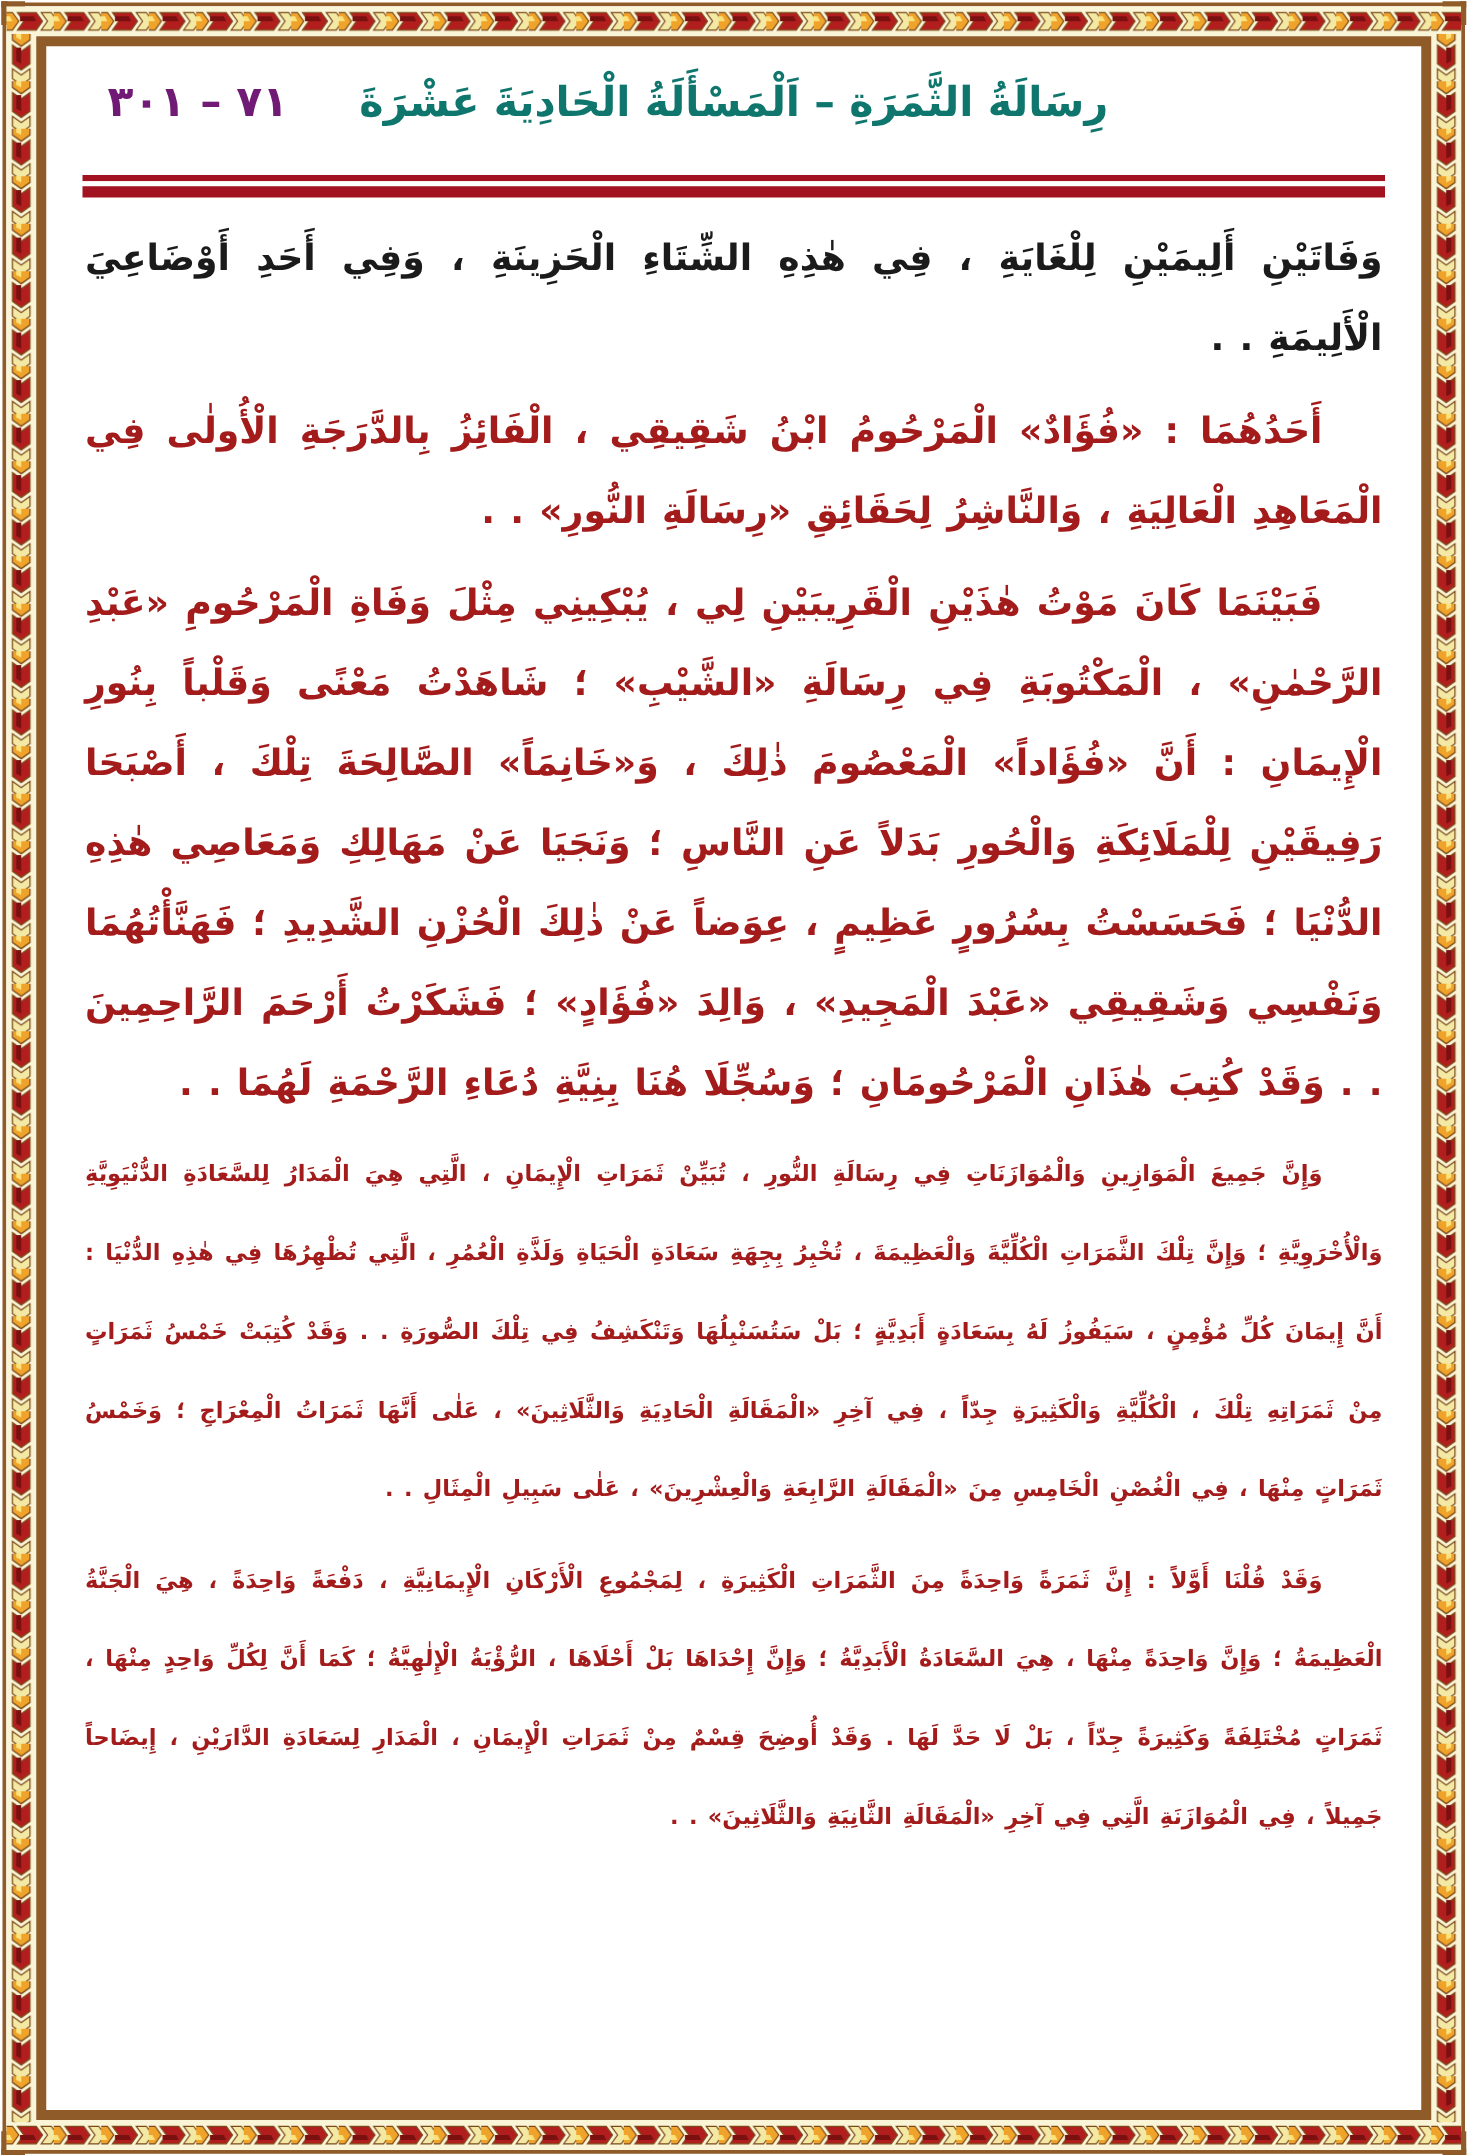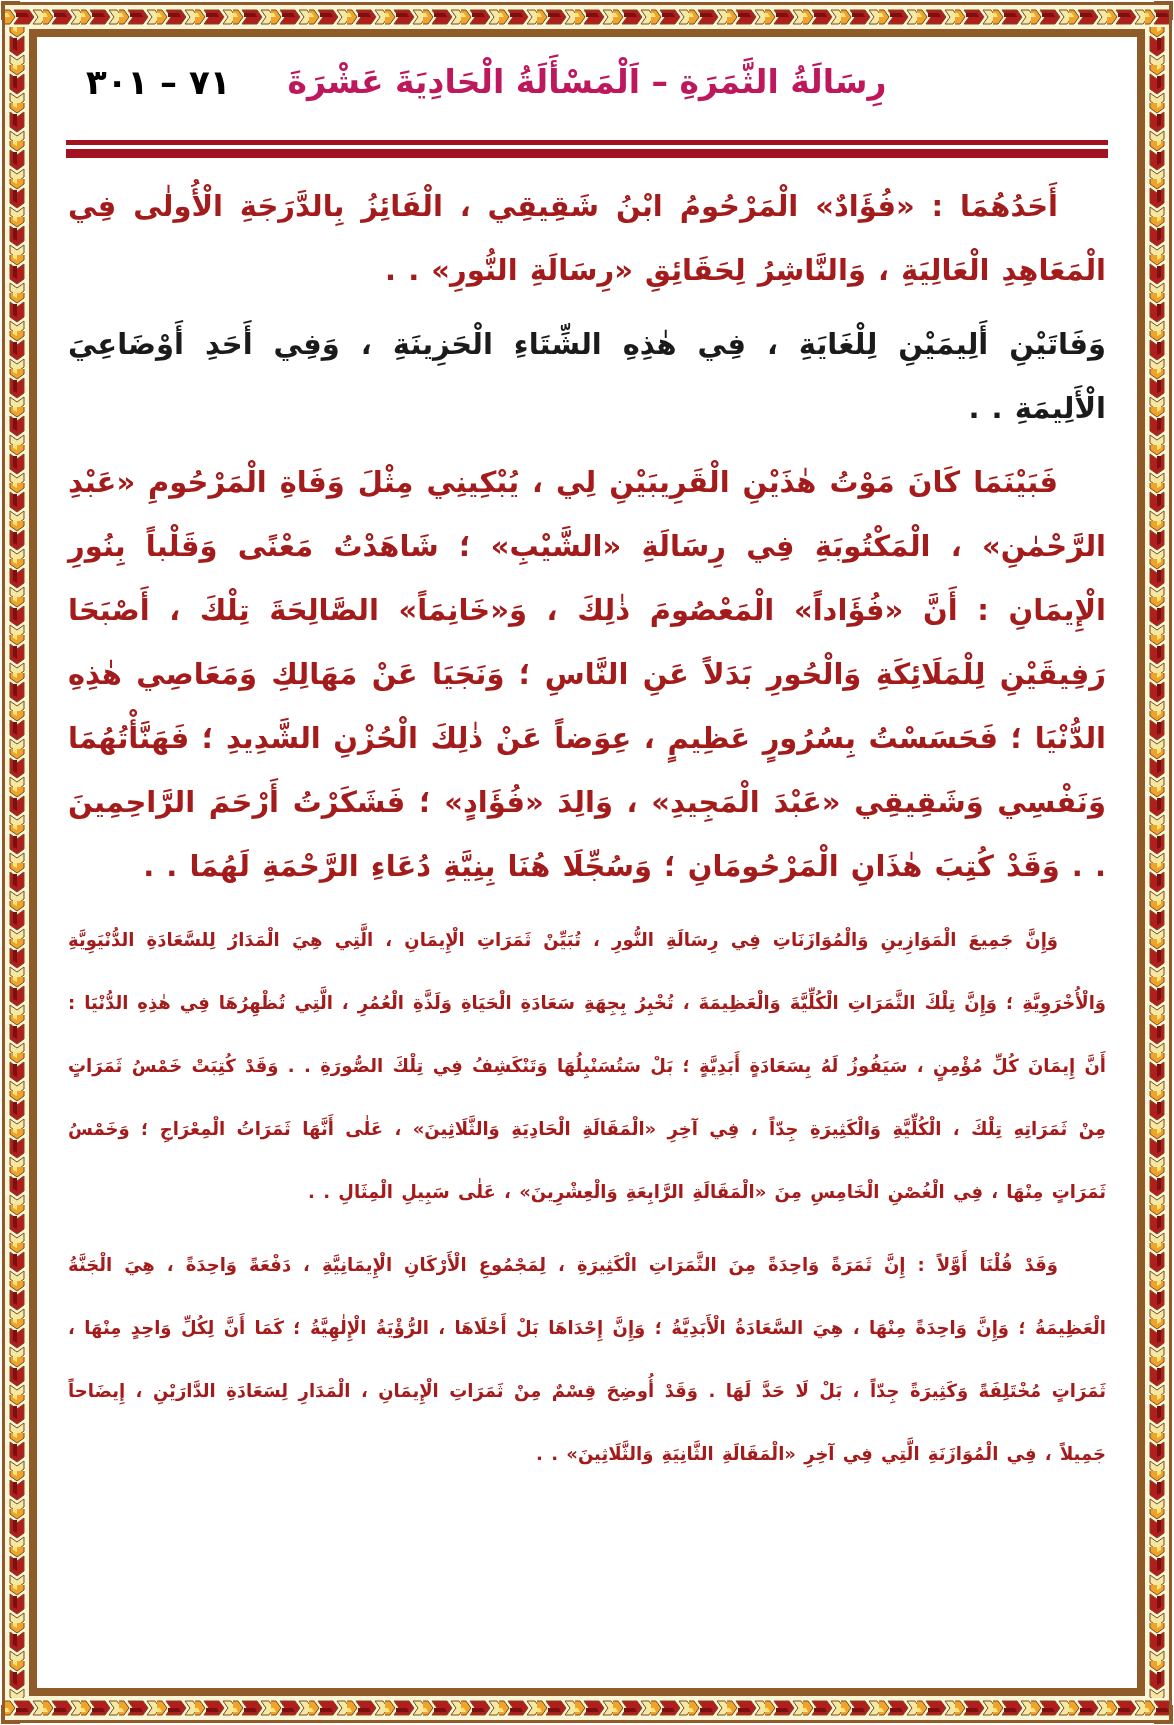--- a/index.html
+++ b/index.html
@@ -38,25 +38,25 @@
   .corner-finial.br{right:-4px;bottom:-4px;border-right-width:5px;border-bottom-width:5px;}
 
   
   .content{
     position:absolute;left:62px;right:62px;top:52px;bottom:52px;
     direction:rtl;
   }
   .header{position:relative;height:72px;}
   .page-title{
     position:absolute;right:50%;transform:translateX(50%);top:10px;
-    font-size:33px;font-weight:bold;color:#be185d;white-space:nowrap;
+    font-size:33px;font-weight:bold;color:#0f766e;white-space:nowrap;
   }
   .page-number{
     position:absolute;left:24px;top:10px;
-    font-size:34px;font-weight:bold;color:#000000;white-space:nowrap;
+    font-size:34px;font-weight:bold;color:#701a75;white-space:nowrap;
     direction:rtl;
   }
   .double-rule{margin:16px 4px 0 4px;}
   .double-rule .thin{height:5px;background:#A31220;}
   .double-rule .gap{height:4px;background:#ffffff;}
   .double-rule .thick{height:9px;background:#A31220;}
 
   .body-text{margin-top:16px;padding:0 6px;}
   .para{
     margin:0 0 10px 0;
@@ -156,21 +156,21 @@
       <div class="page-number">٧١ – ٣٠١</div>
     </div>
 
     <div class="double-rule">
       <div class="thin"></div>
       <div class="gap"></div>
       <div class="thick"></div>
     </div>
 
     <div class="body-text" id="body-text">
+        <p class="para black large">وَفَاتَيْنِ أَلِيمَيْنِ لِلْغَايَةِ ، فِي هٰذِهِ الشِّتَاءِ الْحَزِينَةِ ، وَفِي أَحَدِ أَوْضَاعِيَ الْأَلِيمَةِ . .</p>
         <p class="para red large indent">أَحَدُهُمَا : «فُؤَادٌ» الْمَرْحُومُ ابْنُ شَقِيقِي ، الْفَائِزُ بِالدَّرَجَةِ الْأُولٰى فِي الْمَعَاهِدِ الْعَالِيَةِ ، وَالنَّاشِرُ لِحَقَائِقِ «رِسَالَةِ النُّورِ» . .</p>
-        <p class="para black large">وَفَاتَيْنِ أَلِيمَيْنِ لِلْغَايَةِ ، فِي هٰذِهِ الشِّتَاءِ الْحَزِينَةِ ، وَفِي أَحَدِ أَوْضَاعِيَ الْأَلِيمَةِ . .</p>
         <p class="para red large indent">فَبَيْنَمَا كَانَ مَوْتُ هٰذَيْنِ الْقَرِيبَيْنِ لِي ، يُبْكِينِي مِثْلَ وَفَاةِ الْمَرْحُومِ «عَبْدِ الرَّحْمٰنِ» ، الْمَكْتُوبَةِ فِي رِسَالَةِ «الشَّيْبِ» ؛ شَاهَدْتُ مَعْنًى وَقَلْباً بِنُورِ الْإِيمَانِ : أَنَّ «فُؤَاداً» الْمَعْصُومَ ذٰلِكَ ، وَ«خَانِمَاً» الصَّالِحَةَ تِلْكَ ، أَصْبَحَا رَفِيقَيْنِ لِلْمَلَائِكَةِ وَالْحُورِ بَدَلاً عَنِ النَّاسِ ؛ وَنَجَيَا عَنْ مَهَالِكِ وَمَعَاصِي هٰذِهِ الدُّنْيَا ؛ فَحَسَسْتُ بِسُرُورٍ عَظِيمٍ ، عِوَضاً عَنْ ذٰلِكَ الْحُزْنِ الشَّدِيدِ ؛ فَهَنَّأْتُهُمَا وَنَفْسِي وَشَقِيقِي «عَبْدَ الْمَجِيدِ» ، وَالِدَ «فُؤَادٍ» ؛ فَشَكَرْتُ أَرْحَمَ الرَّاحِمِينَ . . وَقَدْ كُتِبَ هٰذَانِ الْمَرْحُومَانِ ؛ وَسُجِّلَا هُنَا بِنِيَّةِ دُعَاءِ الرَّحْمَةِ لَهُمَا . .</p>
         <p class="para red medium indent">وَإِنَّ جَمِيعَ الْمَوَازِينِ وَالْمُوَازَنَاتِ فِي رِسَالَةِ النُّورِ ، تُبَيِّنْ ثَمَرَاتِ الْإِيمَانِ ، الَّتِي هِيَ الْمَدَارُ لِلسَّعَادَةِ الدُّنْيَوِيَّةِ وَالْأُخْرَوِيَّةِ ؛ وَإِنَّ تِلْكَ الثَّمَرَاتِ الْكُلِّيَّةَ وَالْعَظِيمَةَ ، تُخْبِرُ بِجِهَةِ سَعَادَةِ الْحَيَاةِ وَلَذَّةِ الْعُمُرِ ، الَّتِي تُظْهِرُهَا فِي هٰذِهِ الدُّنْيَا : أَنَّ إِيمَانَ كُلِّ مُؤْمِنٍ ، سَيَفُوزُ لَهُ بِسَعَادَةٍ أَبَدِيَّةٍ ؛ بَلْ سَتُسَنْبِلُهَا وَتَنْكَشِفُ فِي تِلْكَ الصُّورَةِ . . وَقَدْ كُتِبَتْ خَمْسُ ثَمَرَاتٍ مِنْ ثَمَرَاتِهِ تِلْكَ ، الْكُلِّيَّةِ وَالْكَثِيرَةِ جِدّاً ، فِي آخِرِ «الْمَقَالَةِ الْحَادِيَةِ وَالثَّلَاثِينَ» ، عَلٰى أَنَّهَا ثَمَرَاتُ الْمِعْرَاجِ ؛ وَخَمْسُ ثَمَرَاتٍ مِنْهَا ، فِي الْغُصْنِ الْخَامِسِ مِنَ «الْمَقَالَةِ الرَّابِعَةِ وَالْعِشْرِينَ» ، عَلٰى سَبِيلِ الْمِثَالِ . .</p>
         <p class="para red medium indent">وَقَدْ قُلْنَا أَوَّلاً : إِنَّ ثَمَرَةً وَاحِدَةً مِنَ الثَّمَرَاتِ الْكَثِيرَةِ ، لِمَجْمُوعِ الْأَرْكَانِ الْإِيمَانِيَّةِ ، دَفْعَةً وَاحِدَةً ، هِيَ الْجَنَّةُ الْعَظِيمَةُ ؛ وَإِنَّ وَاحِدَةً مِنْهَا ، هِيَ السَّعَادَةُ الْأَبَدِيَّةُ ؛ وَإِنَّ إِحْدَاهَا بَلْ أَحْلَاهَا ، الرُّؤْيَةُ الْإِلٰهِيَّةُ ؛ كَمَا أَنَّ لِكُلِّ وَاحِدٍ مِنْهَا ، ثَمَرَاتٍ مُخْتَلِفَةً وَكَثِيرَةً جِدّاً ، بَلْ لَا حَدَّ لَهَا . وَقَدْ أُوضِحَ قِسْمٌ مِنْ ثَمَرَاتِ الْإِيمَانِ ، الْمَدَارِ لِسَعَادَةِ الدَّارَيْنِ ، إِيضَاحاً جَمِيلاً ، فِي الْمُوَازَنَةِ الَّتِي فِي آخِرِ «الْمَقَالَةِ الثَّانِيَةِ وَالثَّلَاثِينَ» . .</p>
       </div>
 
   </div>
 </div>
 
 </body></html>

